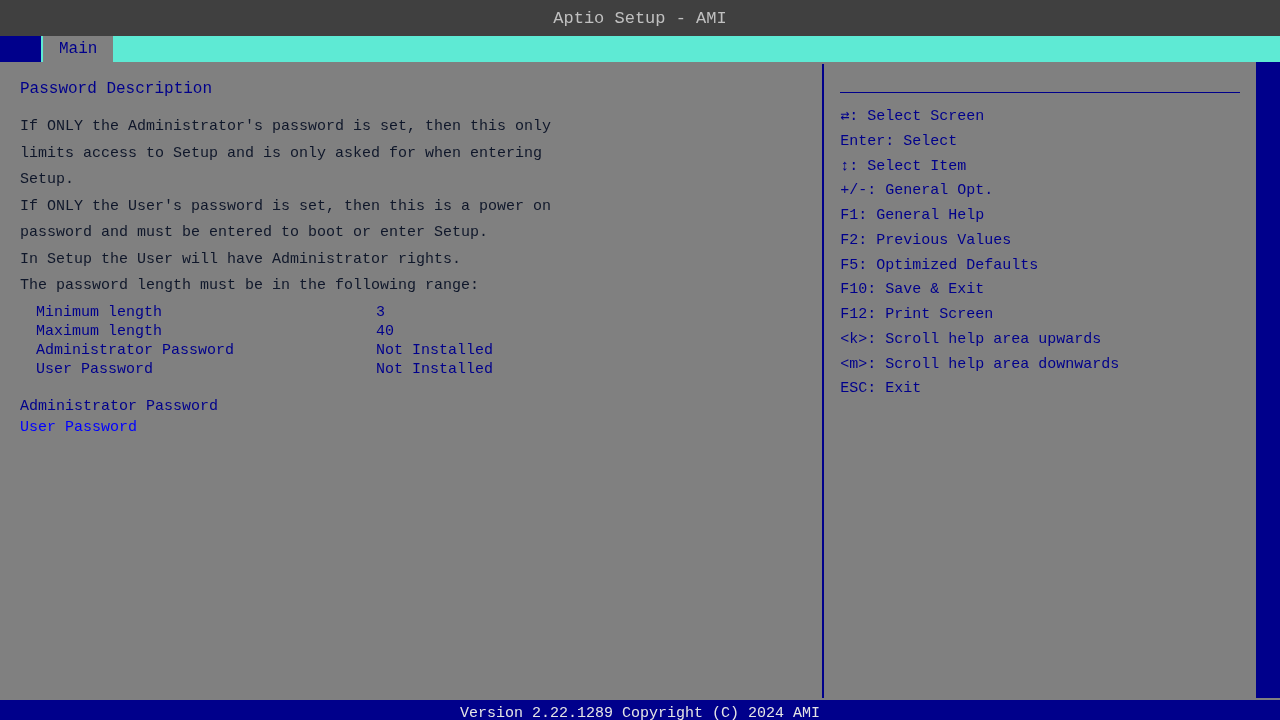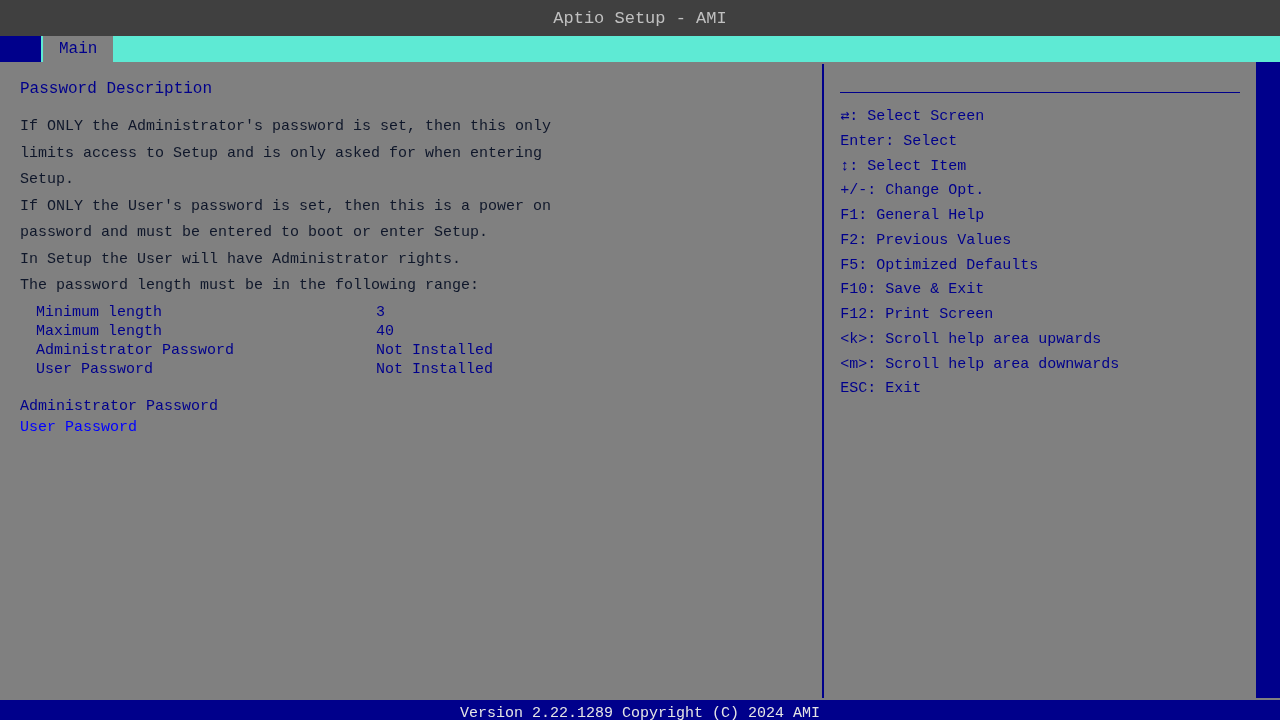--- a/index.html
+++ b/index.html
@@ -211,21 +211,21 @@
   </div>
 
   <div id="right-panel">
 
     <hr class="divider">
 
     <div class="key-help">
       <div>⇄: Select Screen</div>
       <div>Enter: Select</div>
       <div>↕: Select Item</div>
-      <div>+/-: Change Opt.</div>
+      <div>+/-: General Opt.</div>
       <div>F1: General Help</div>
       <div>F2: Previous Values</div>
       <div>F5: Optimized Defaults</div>
       <div>F10: Save &amp; Exit</div>
       <div>F12: Print Screen</div>
       <div>&lt;k&gt;: Scroll help area upwards</div>
       <div>&lt;m&gt;: Scroll help area downwards</div>
       <div>ESC: Exit</div>
     </div>
   </div>

